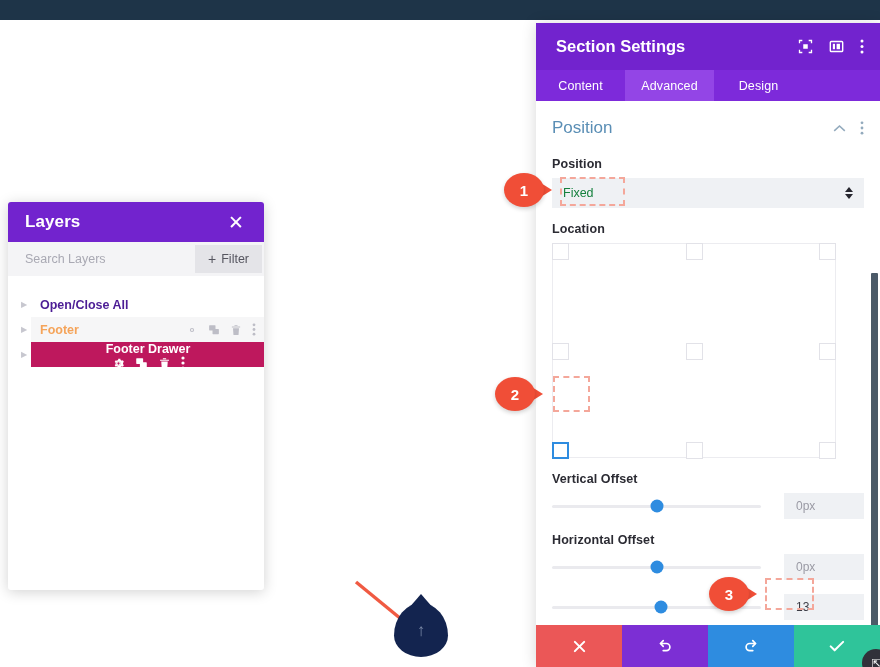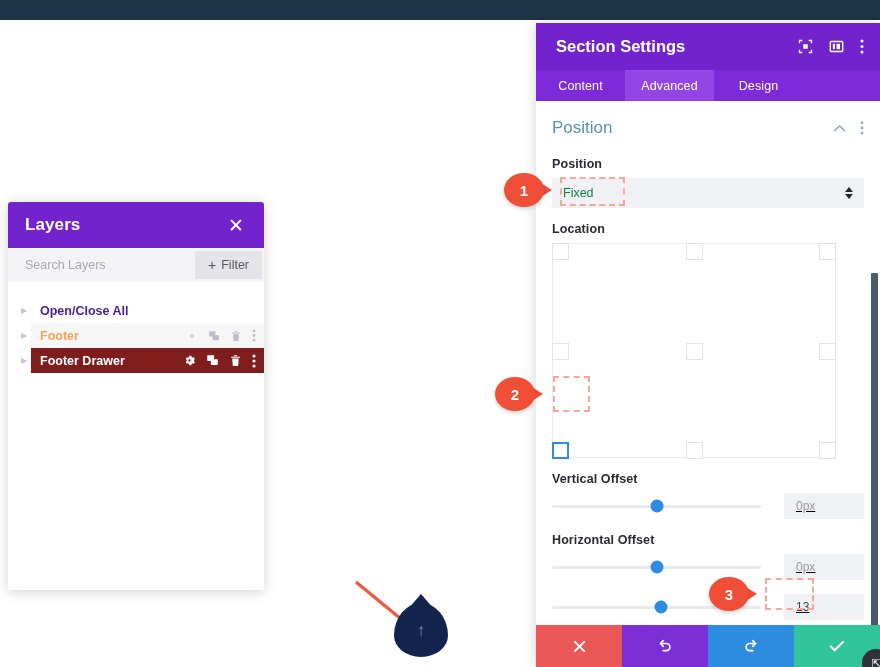--- a/index.html
+++ b/index.html
@@ -26,21 +26,21 @@
 
   
   .layers-panel {
     position: absolute; left: 8px; top: 202px; width: 256px; height: 388px;
     background: #ffffff;
     box-shadow: 0 2px 14px rgba(0,0,0,0.18);
     border-radius: 3px;
     overflow: hidden;
   }
   .layers-header {
-    height: 46px; background: #7223ce;
+    height: 40px; background: #7223ce;
     display: flex; align-items: center; justify-content: space-between;
     padding: 0 17px;
   }
   .layers-title {
     color: #ffffff; font-size: 17px; font-weight: bold; letter-spacing: .1px;
   }
   .layers-close {
     color: #ffffff; font-size: 19px; line-height: 1; cursor: pointer;
     font-weight: 400; padding: 2px 3px;
   }
@@ -67,21 +67,21 @@
     display: flex; align-items: center; justify-content: center;
   }
   .layer-inner {
     flex: 1; display: flex; align-items: center; height: 25px;
     padding-left: 9px; padding-right: 8px;
   }
   .layer-name { flex: 1; }
   .row-open .layer-name { color: #4c1d95; font-weight: bold; }
   .row-footer .layer-inner { background: #f6f6f7; }
   .row-footer .layer-name { color: #f5a45a; font-weight: bold; }
-  .row-drawer .layer-inner { background: #7f1d1d; }
+  .row-drawer .layer-inner { background: #be185d; flex-direction: column; }
   .row-drawer .layer-name { color: #ffffff; font-weight: bold; }
 
   .row-icons { display: flex; align-items: center; gap: 10px; }
   .row-icons svg { display: block; }
   .row-footer .row-icons svg { fill: #bdbdc6; }
   .row-drawer .row-icons svg { fill: #ffffff; }
 
   
   .drop-btn {
     position: absolute; left: 394px; top: 603px; width: 54px; height: 56px;
@@ -163,21 +163,21 @@
     position: relative; width: 284px; height: 215px;
     border: 1px solid #ececf0; background: #fff;
   }
   .loc-dot {
     position: absolute; width: 17px; height: 17px;
     border: 1px solid #e2e2e8; background: #fff; cursor: pointer;
   }
   .loc-dot.active { border: 2px solid #2e8ce0; }
 
   
-  .slider-row { display: flex; align-items: center; gap: 23px; text-decoration: underline; }
+  .slider-row { display: flex; align-items: center; gap: 23px; }
   .slider {
     position: relative; flex: 1; height: 18px; display: flex; align-items: center;
     cursor: pointer;
   }
   .slider-track { width: 100%; height: 3px; background: #eaeaee; border-radius: 2px; }
   .slider-knob {
     position: absolute; width: 13px; height: 13px; border-radius: 50%;
     background: #2e8ce0; top: 50%; transform: translate(-50%,-50%);
   }
   .num-box {

